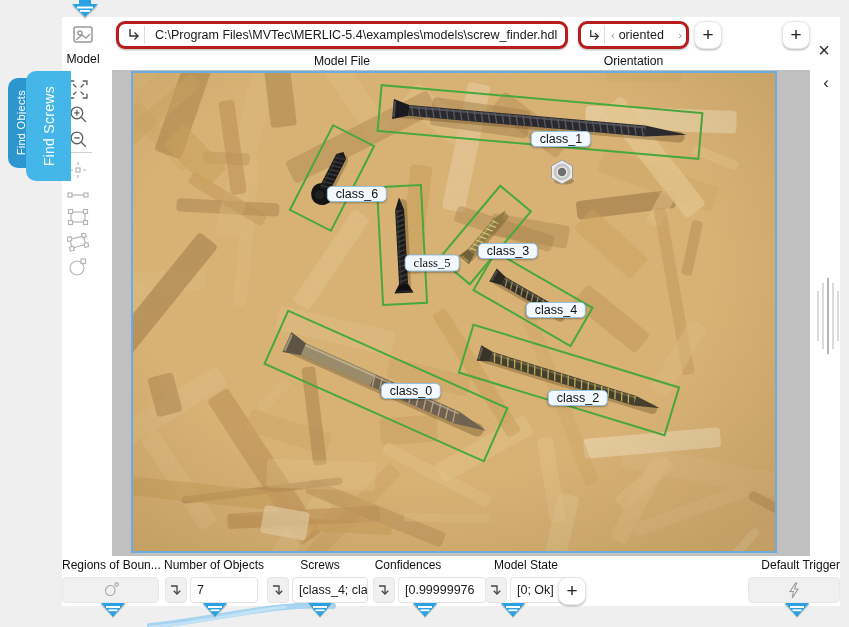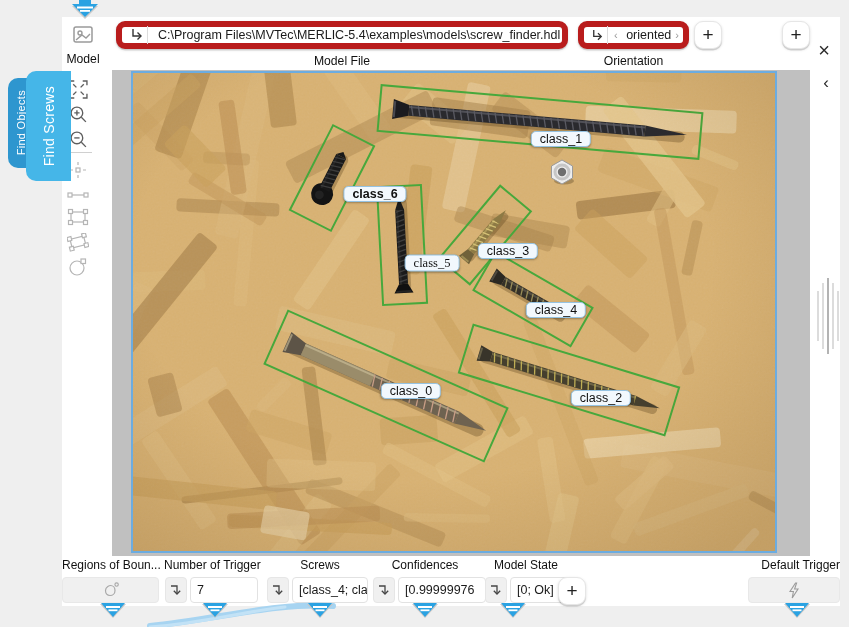--- a/index.html
+++ b/index.html
@@ -15,21 +15,21 @@
   .vtab { display:flex; align-items:center; justify-content:center;
           border-radius:10px 0 0 10px; color:#fff; cursor:pointer; }
   .vtab span { writing-mode:vertical-rl; transform:rotate(180deg); white-space:nowrap;
                letter-spacing:.3px; }
   #tab-objects { left:8px; top:78px; width:26px; height:90px; background:#2e96cf; z-index:5; }
   #tab-objects span { font-size:11px; }
   #tab-screws  { left:26px; top:71px; width:45px; height:110px; background:#45b6e8; z-index:6; }
   #tab-screws span { font-size:14px; }
 
   
-  .pill { background:#fff; border:6px solid #b91c1c; border-radius:9px;
+  .pill { background:#fff; border:3px solid #b91c1c; border-radius:9px;
           box-shadow:0 1.5px 0 rgba(0,0,0,.10),0 1px 3px rgba(0,0,0,.16);
           display:flex; align-items:center; }
   .pill .vsep { width:1px; height:18px; background:#ddd; margin:0 2px; }
   .pill .pathtext { font-size:12.5px; padding:0 8px; white-space:nowrap; overflow:hidden; }
   .port-label { text-align:center; font-size:12.2px; color:#111; }
   .plusbtn { width:28px; height:28px; border-radius:9px; background:#fff;
              border:1px solid #e6e6e6; box-shadow:0 1.5px 0 rgba(0,0,0,.12),0 1px 3px rgba(0,0,0,.14);
              display:flex; align-items:center; justify-content:center;
              font-size:19px; font-weight:300; color:#222; cursor:pointer; }
   .ghostbtn { display:flex; align-items:center; justify-content:center; color:#2b2b2b; cursor:pointer; }
@@ -115,21 +115,21 @@
 
   <div class="abs pill" style="left:578px;top:21px;width:111px;height:28px">
     <span style="padding-left:6px;display:flex">
       <svg width="15" height="15" viewBox="0 0 16 16">
         <path d="M4 2 v7 h7.5" stroke="#333" stroke-width="1.4" fill="none"></path>
         <path d="M8.5 5.5 L12 9 L8.5 12.5" stroke="#333" stroke-width="1.4" fill="none"></path>
       </svg>
     </span>
     <span class="vsep"></span>
     <span class="spin">‹</span>
-    <span style="flex:1;text-align:right;font-size:12.5px">oriented</span>
+    <span style="flex:1;text-align:left;font-size:12.5px">oriented</span>
     <span class="spin">›</span>
   </div>
   <div class="abs port-label" style="left:578px;top:54px;width:111px">Orientation</div>
 
   <div class="abs plusbtn" style="left:694px;top:21px">+</div>
   <div class="abs plusbtn" style="left:782px;top:21px">+</div>
   <div class="abs ghostbtn" style="left:812px;top:38px;width:24px;height:24px;font-size:20px;font-weight:300">×</div>
   <div class="abs ghostbtn" style="left:816px;top:71px;width:20px;height:24px;font-size:17px">‹</div>
 
   <div class="abs tbtn" style="left:66px;top:77px">
@@ -468,40 +468,40 @@
           <rect x="304.5" y="142" width="95" height="40" fill="none" stroke="#47a83c" stroke-width="2" transform="rotate(-50 352 162)"></rect>
           <rect x="344" y="204" width="112" height="44" fill="none" stroke="#47a83c" stroke-width="2" transform="rotate(30 400 226)"></rect>
           <rect x="210" y="150" width="118" height="44" fill="none" stroke="#47a83c" stroke-width="2" transform="rotate(-93 269 172)"></rect>
           <rect x="151.5" y="82" width="95" height="46" fill="none" stroke="#47a83c" stroke-width="2" transform="rotate(-63 199 105)"></rect>
         </g>
       <rect width="642" height="480" fill="url(#vg)"></rect>
     </svg>
     <div id="labels">
         <div class="det-label" style="left: 278px; top: 318px;">class_0</div>
         <div class="det-label" style="left: 428px; top: 66px;">class_1</div>
-        <div class="det-label" style="left: 468px; top: 325px;">class_2</div>
+        <div class="det-label" style="left: 445px; top: 325px;">class_2</div>
         <div class="det-label" style="left: 375px; top: 178px;">class_3</div>
         <div class="det-label" style="left: 423px; top: 237px;">class_4</div>
         <div class="det-label" style="left: 299px; top: 190px; font-family: Liberation Serif, serif;">class_5</div>
-        <div class="det-label" style="left: 242px; top: 121px; font-weight: bold;">class_6</div>
+        <div class="det-label" style="left: 224px; top: 121px;">class_6</div>
       </div>
   </div>
 
   <div id="grip" class="abs">
     <i></i>
       <i></i>
       <i></i>
       <i></i>
       <i></i>
   </div>
 
   <div class="flabel" style="left:62px;width:100px">Regions of Boun...</div>
-  <div class="flabel" style="left:164px;width:104px">Number of Trigger</div>
+  <div class="flabel" style="left:164px;width:104px">Number of Objects</div>
   <div class="flabel" style="left:268px;width:104px;text-align:center">Screws</div>
-  <div class="flabel" style="left:372px;width:106px;text-align:center">Confidences</div>
+  <div class="flabel" style="left:355px;width:106px;text-align:center">Confidences</div>
   <div class="flabel" style="left:478px;width:96px;text-align:center">Model State</div>
   <div class="flabel" style="left:728px;width:112px;text-align:right">Default Trigger</div>
 
   <div class="ffield disabled" style="left:62px;width:97px">
     <svg width="17" height="16" viewBox="0 0 17 16">
       <path d="M8.5 3.5 C11 3.5 13 5.6 13 8.4 C13 11.4 10.8 13.5 8 13.5 C5.2 13.5 3.5 11.3 3.5 8.6 C3.5 7.1 4.2 5.4 5.8 4.4 C6.6 3.9 7.5 3.5 8.5 3.5 Z" fill="none" stroke="#a8a8a8" stroke-width="1.2"></path>
       <circle cx="14.6" cy="2.6" r="1.7" fill="none" stroke="#a8a8a8" stroke-width="1.1"></circle>
     </svg>
   </div>
 

